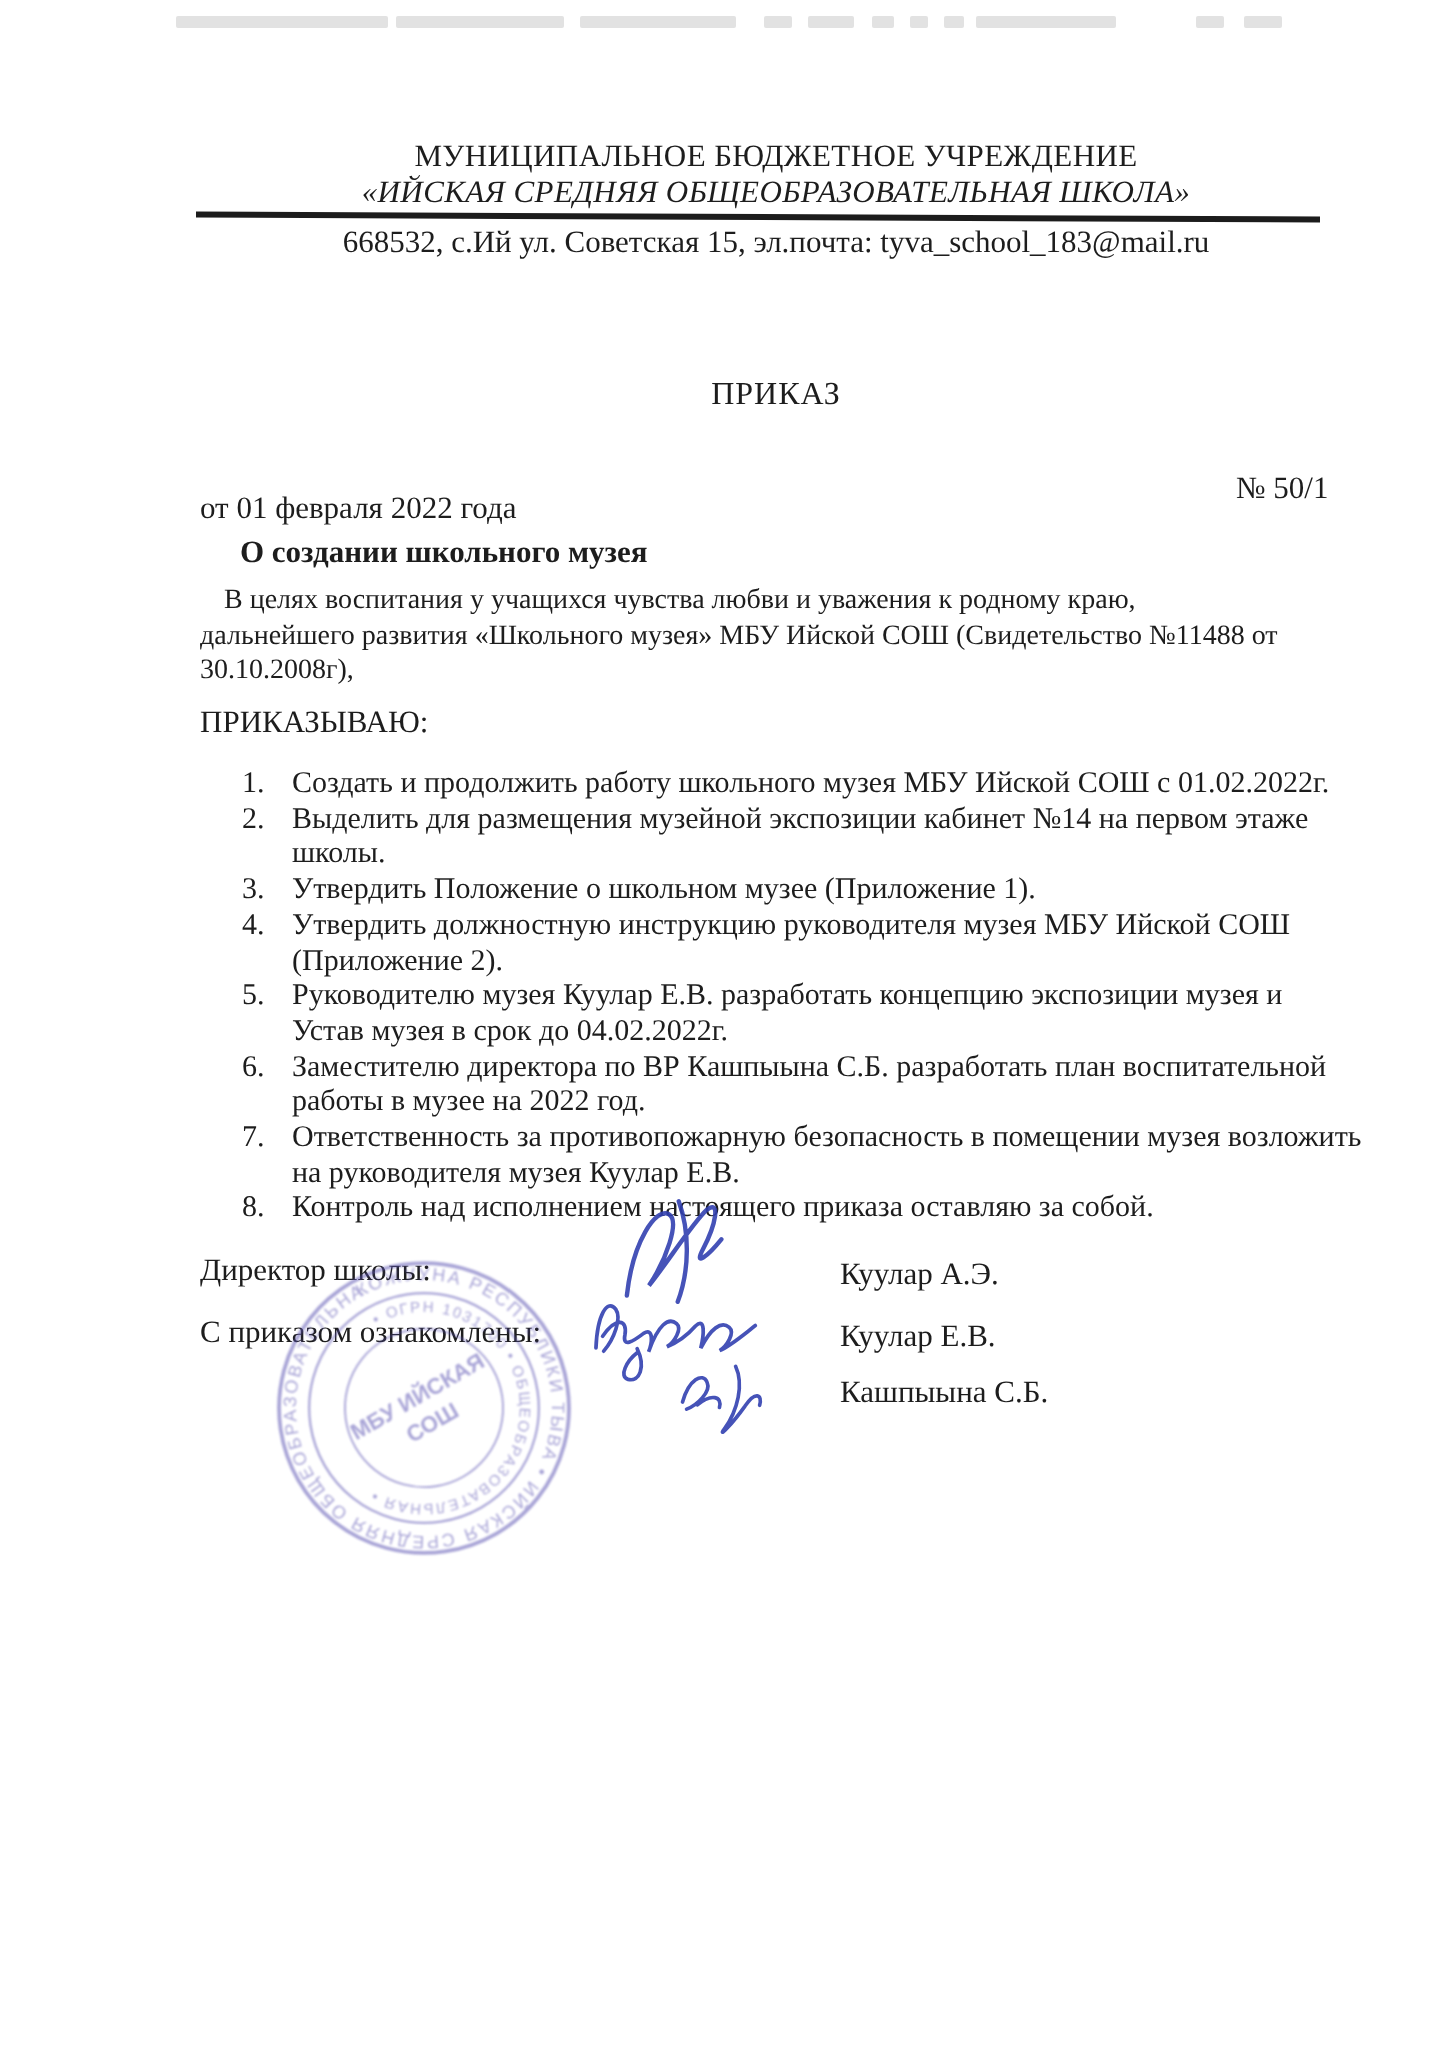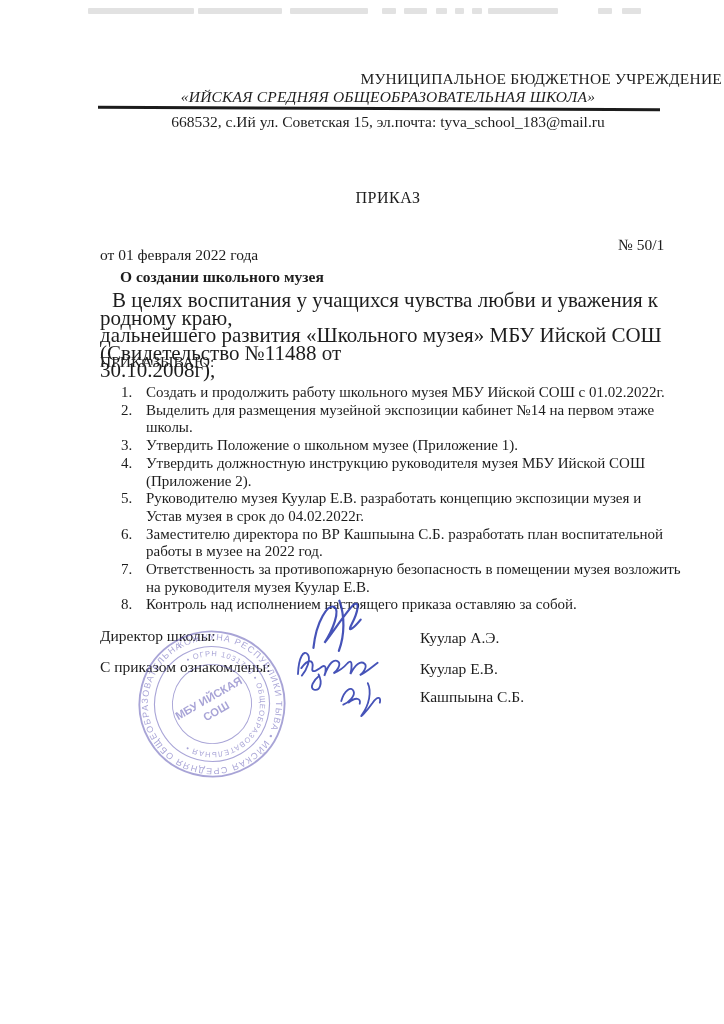--- a/index.html
+++ b/index.html
@@ -6,29 +6,29 @@
   .page{
     position:relative;width:724px;height:1024px;background:#ffffff;
     font-family:"Liberation Serif","DejaVu Serif",serif;color:#1d1d1d;
     overflow:hidden;margin:0 auto;
   }
   .abs{position:absolute;}
   
   .artifact{position:absolute;top:8px;height:6px;background:#e2e2e2;border-radius:1px;}
   
   .center-col{position:absolute;left:54px;width:668px;text-align:center;}
-  .org1{top:70px;font-size:15.5px;letter-spacing:.2px;text-align:right;}
+  .org1{top:70px;font-size:15.5px;letter-spacing:.2px;}
   .org2{top:88px;font-size:15.5px;letter-spacing:.2px;font-style:italic;}
   .hrule{position:absolute;left:98px;top:107px;width:562px;height:2.6px;background:#1c1c1c;transform:rotate(.25deg);}
   .addr{top:113px;font-size:15.5px;}
   .doctitle{top:189px;font-size:16px;letter-spacing:.5px;}
   .dateline{left:100px;top:246px;font-size:15.5px;}
   .numline{left:618px;top:236px;font-size:15.5px;}
   .subject{left:120px;top:268px;font-size:15.5px;font-weight:bold;}
-  .intro{left:100px;top:292px;width:600px;font-size:21px;line-height:17.5px;}
+  .intro{left:100px;top:292px;width:600px;font-size:14px;line-height:17.5px;}
   .intro .ln1{text-indent:12px;}
   .decree{left:100px;top:353px;font-size:15.5px;}
   ol.items{position:absolute;left:120px;top:384px;width:568px;margin:0;padding:0;
     list-style:none;counter-reset:item;font-size:15px;line-height:17.7px;}
   ol.items li{counter-increment:item;position:relative;padding-left:26px;}
   ol.items li::before{content:counter(item) ".";position:absolute;left:1px;top:0;}
   ol.items li span{display:block;}
   .siglabel{left:100px;font-size:15.5px;}
   .signame{left:420px;font-size:15.5px;}
   .sig-svg{position:absolute;pointer-events:none;}

